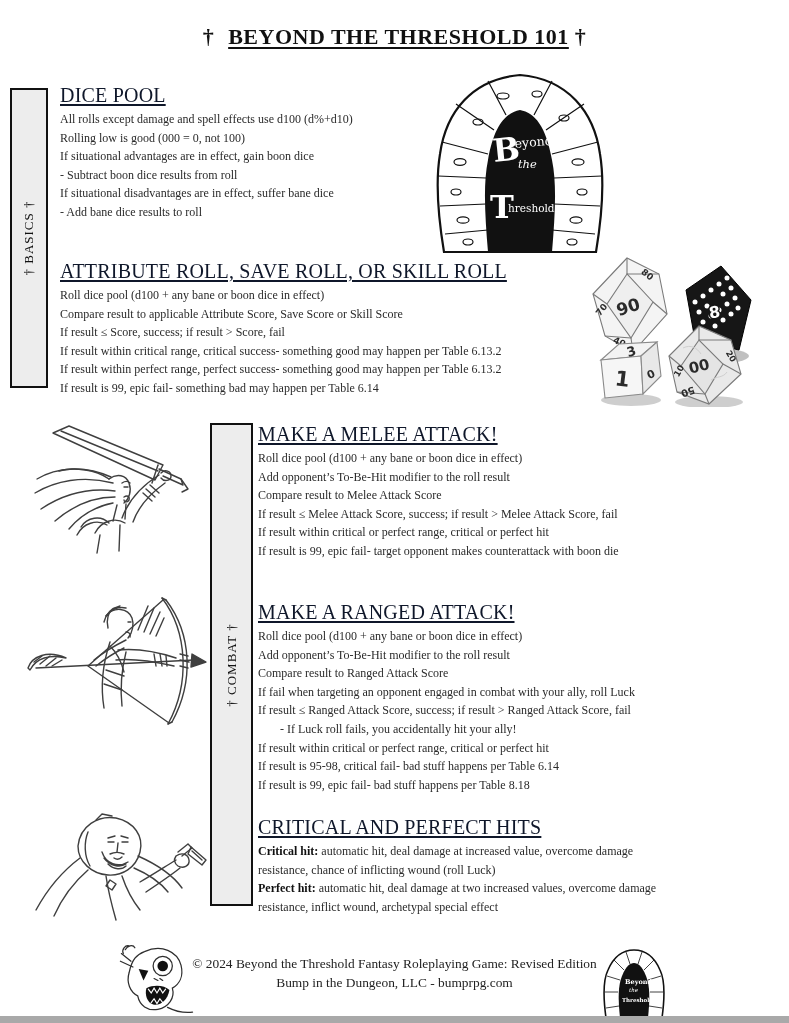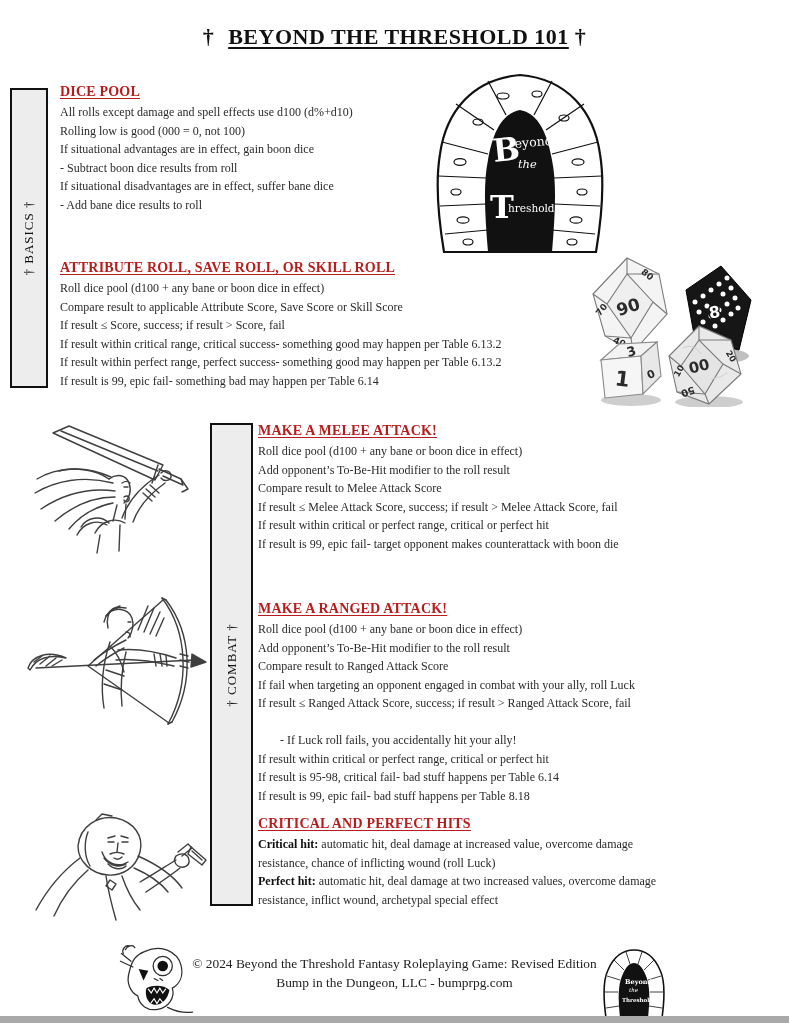--- a/index.html
+++ b/index.html
@@ -16,26 +16,26 @@
   .vbar {
     position:absolute; background:#ededed; border:2px solid #111;
     display:flex; align-items:center; justify-content:center;
   }
   .vbar span {
     transform:rotate(-90deg); white-space:nowrap; font-size:13px;
     letter-spacing:1px; color:#111; font-weight:500;
   }
   .section { position:absolute; }
   .sec-heading {
-    font-size:14px; font-weight:700; text-decoration:underline;
-    text-underline-offset:2px; letter-spacing:0.2px; color:#b91c1c;
+    font-size:20px; font-weight:400; text-decoration:underline;
+    text-underline-offset:2px; letter-spacing:0.2px; color:#0f172a;
     margin-bottom:3px; white-space:nowrap;
   }
   .sec-line { font-size:12px; line-height:18.6px; color:#2a2a2a; white-space:nowrap; }
-  .indent { padding-left:22px;margin-top:18px; }
+  .indent { padding-left:22px; }
   .bold-lead { font-weight:700; color:#111; }
   .illus { position:absolute; }
   .footer-text {
     position:absolute; top:954px; left:0; width:100%; text-align:center;
     font-size:13.4px; line-height:19px; color:#222;
   }
   .bottom-strip { position:absolute; left:0; bottom:0; width:100%; height:7px; background:#a9a9a9; }
   svg { display:block; }
   .sketch { stroke:#3f3f3f; stroke-width:1.4; fill:none; stroke-linecap:round; stroke-linejoin:round; }
 </style>

